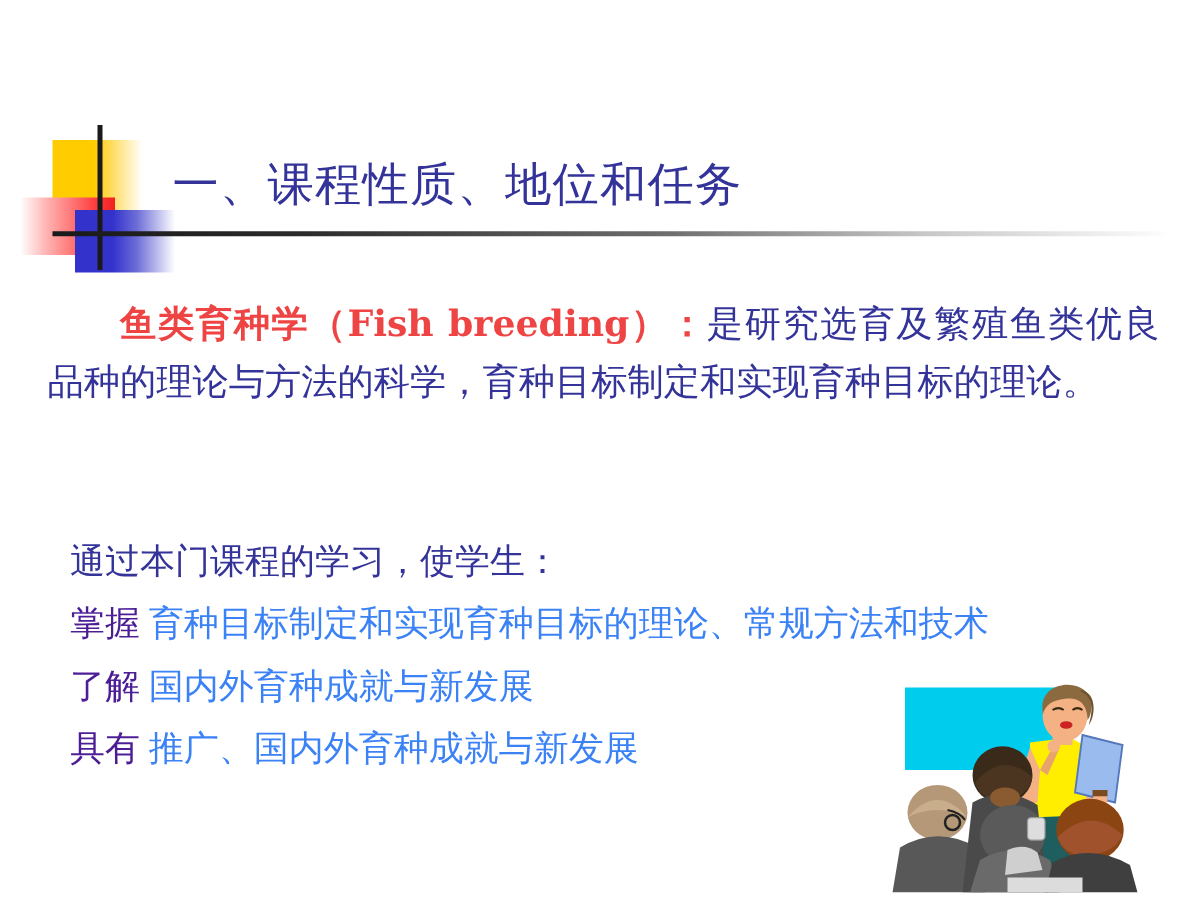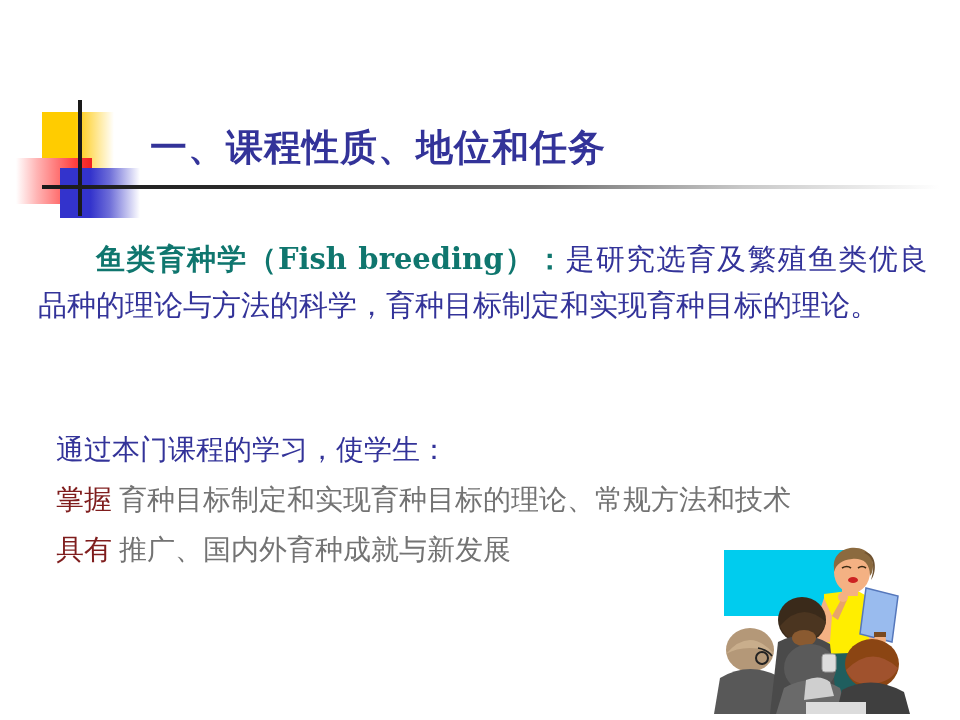--- a/index.html
+++ b/index.html
@@ -68,61 +68,60 @@
     background: linear-gradient(to right, #1a1a1a 0%, #2b2b2b 22%, #6e6e6e 55%, #c8c8c8 78%, #ffffff 100%);
   }
 
   
   .title {
     position: absolute;
     left: 138px;
     top: 123px;
     font-family: "DejaVu Sans", sans-serif;
     font-size: 37px;
-    font-weight: bold;
+    font-weight: normal;
     color: #333399;
     letter-spacing: 1px;
     white-space: nowrap;
-    margin-left: 12px;
   }
 
   
   .definition {
     position: absolute;
     left: 38px;
     top: 236px;
     width: 890px;
     font-family: "DejaVu Serif", serif;
     font-size: 29px;
     line-height: 46px;
     color: #333399;
     text-align: justify;
     text-justify: inter-ideograph;
     text-indent: 58px;
   }
   .definition .red-term {
-    color: #0f766e;
+    color: #ef4444;
     font-weight: bold;
     font-family: "DejaVu Serif", serif;
   }
 
   
   .objectives {
     position: absolute;
     left: 56px;
     top: 425px;
     width: 880px;
     font-family: Liberation Serif, serif;
     font-size: 28px;
     line-height: 50px;
     color: #333399;
   }
   .obj-line { white-space: nowrap; }
-  .obj-lead { color: #7f1d1d; }
-  .obj-body { color: #737373; }
+  .obj-lead { color: #4c1d95; }
+  .obj-body { color: #3b82f6; }
 
   
   .clipart {
     position: absolute;
     left: 706px;
     top: 542px;
     width: 244px;
     height: 172px;
   }
 </style>
@@ -143,20 +142,23 @@
   <div class="definition">
     <span class="red-term">鱼类育种学（Fish  breeding）：</span><span class="blue-body">是研究选育及繁殖鱼类优良品种的理论与方法的科学，育种目标制定和实现育种目标的理论。</span>
   </div>
 
   <div class="objectives">
     <div class="obj-line">通过本门课程的学习，使学生：</div>
     <div class="obj-line">
       <span class="obj-lead">掌握 </span><span class="obj-body">育种目标制定和实现育种目标的理论、常规方法和技术</span>
     </div>
     <div class="obj-line">
+      <span class="obj-lead">了解 </span><span class="obj-body">国内外育种成就与新发展</span>
+    </div>
+    <div class="obj-line">
       <span class="obj-lead">具有 </span><span class="obj-body">推广、国内外育种成就与新发展</span>
     </div>
   </div>
 
   <div class="clipart">
     <svg viewBox="0 0 244 172" width="244" height="172" xmlns="http://www.w3.org/2000/svg">
 
       <rect x="18" y="8" width="122" height="66" fill="#00CCEE"></rect>
 
       <rect x="120" y="105" width="42" height="52" fill="#1F5E5E"></rect>

